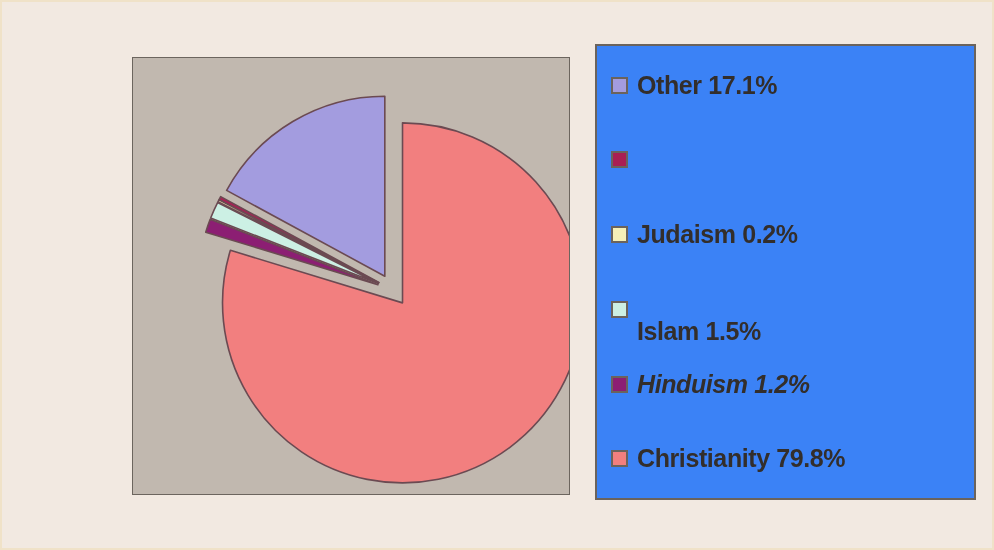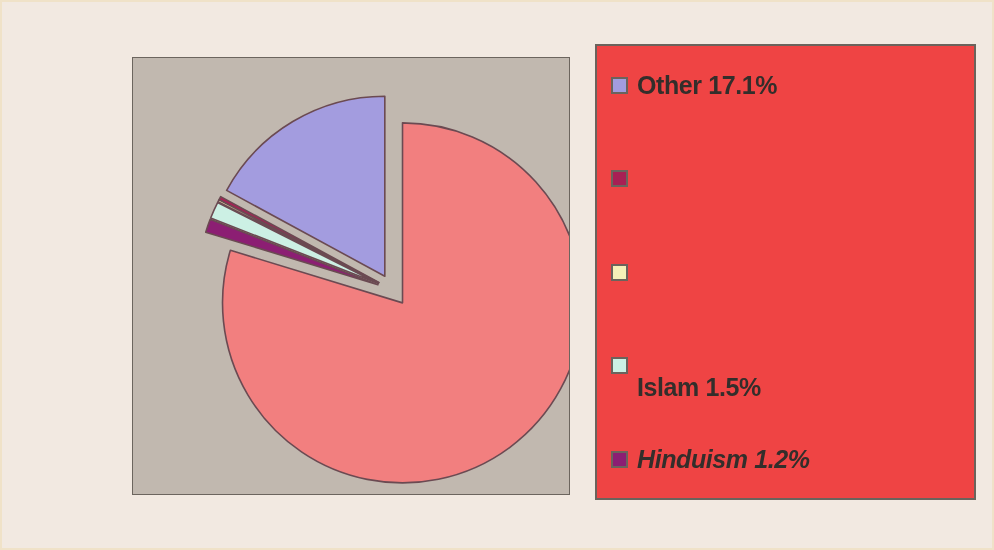--- a/index.html
+++ b/index.html
@@ -35,21 +35,21 @@
     width: 100%;
     height: 100%;
   }
   
   #legend-box {
     position: absolute;
     left: 593px;
     top: 42px;
     width: 381px;
     height: 456px;
-    background: #ef4444;
+    background: #3b82f6;
     border: 2px solid #6b635c;
     box-sizing: border-box;
     padding: 18px 8px 0 14px;
   }
   #legend-list {
     display: flex;
     flex-direction: column;
     justify-content: space-between;
     height: 100%;
     padding: 6px 0 24px 0;
@@ -99,25 +99,30 @@
     <div id="legend-list">
         <div class="legend-item">
           <span class="legend-swatch" style="background: rgb(163, 156, 223);"></span>
           <span class="legend-label" style="color: rgb(51, 46, 43);">Other 17.1%</span>
         </div>
         <div class="legend-item">
           <span class="legend-swatch" style="background: rgb(168, 31, 84);"></span>
         </div>
         <div class="legend-item">
           <span class="legend-swatch" style="background: rgb(245, 240, 184);"></span>
+          <span class="legend-label" style="color: rgb(51, 46, 43);">Judaism 0.2%</span>
         </div>
         <div class="legend-item">
           <span class="legend-swatch" style="background: rgb(204, 240, 228);"></span>
           <span class="legend-label" style="color: rgb(51, 46, 43); margin-top: 44px;">Islam 1.5%</span>
         </div>
         <div class="legend-item">
           <span class="legend-swatch" style="background: rgb(140, 30, 115);"></span>
           <span class="legend-label" style="color: rgb(51, 46, 43); font-style: italic;">Hinduism 1.2%</span>
         </div>
+        <div class="legend-item">
+          <span class="legend-swatch" style="background: rgb(242, 127, 127);"></span>
+          <span class="legend-label" style="color: rgb(51, 46, 43);">Christianity 79.8%</span>
+        </div>
       </div>
   </div>
 
 </div>
 
 </body></html>

